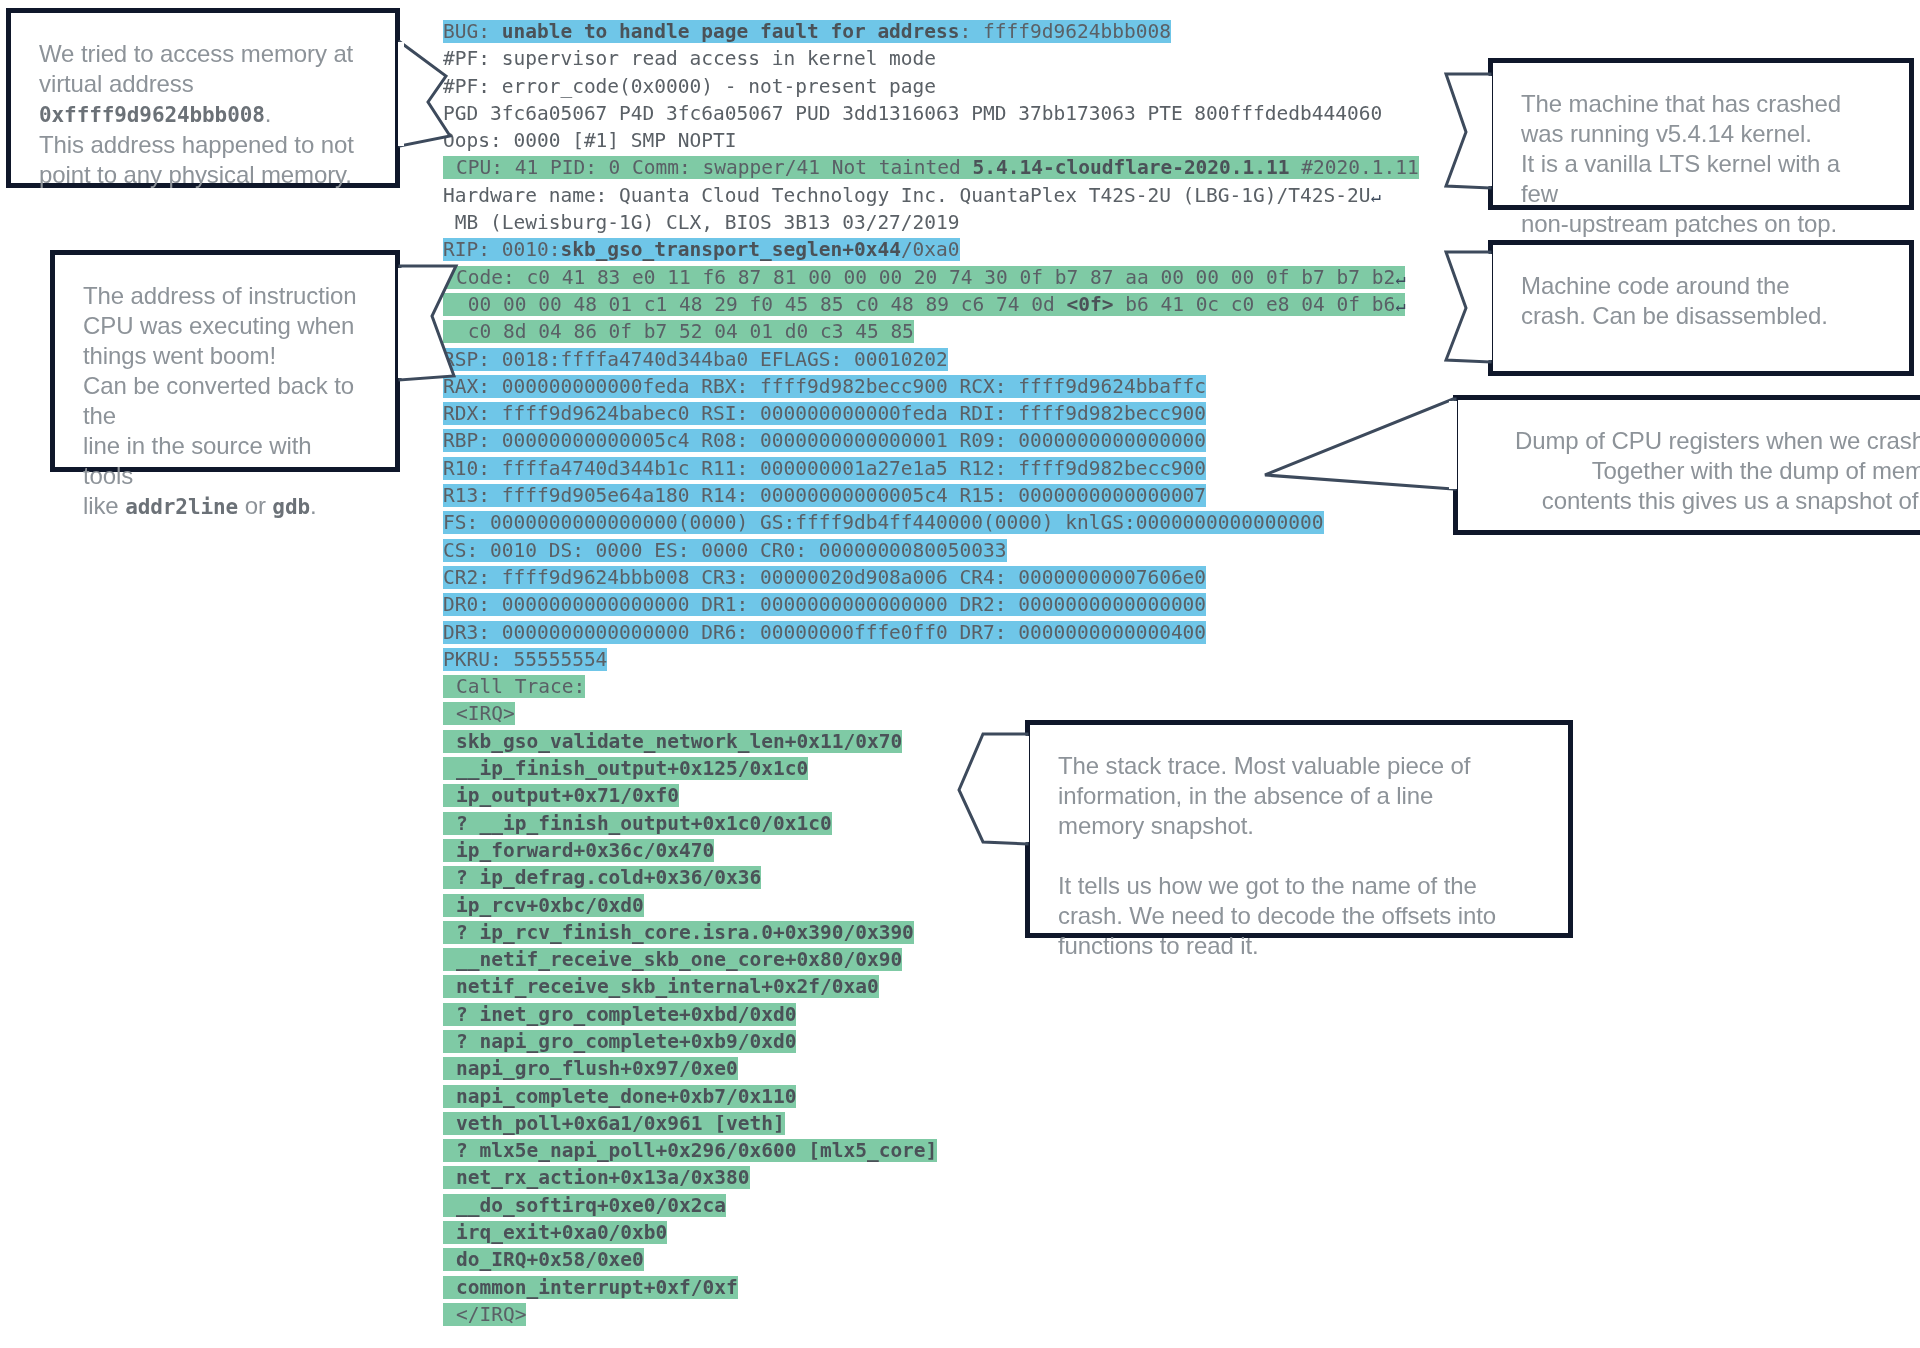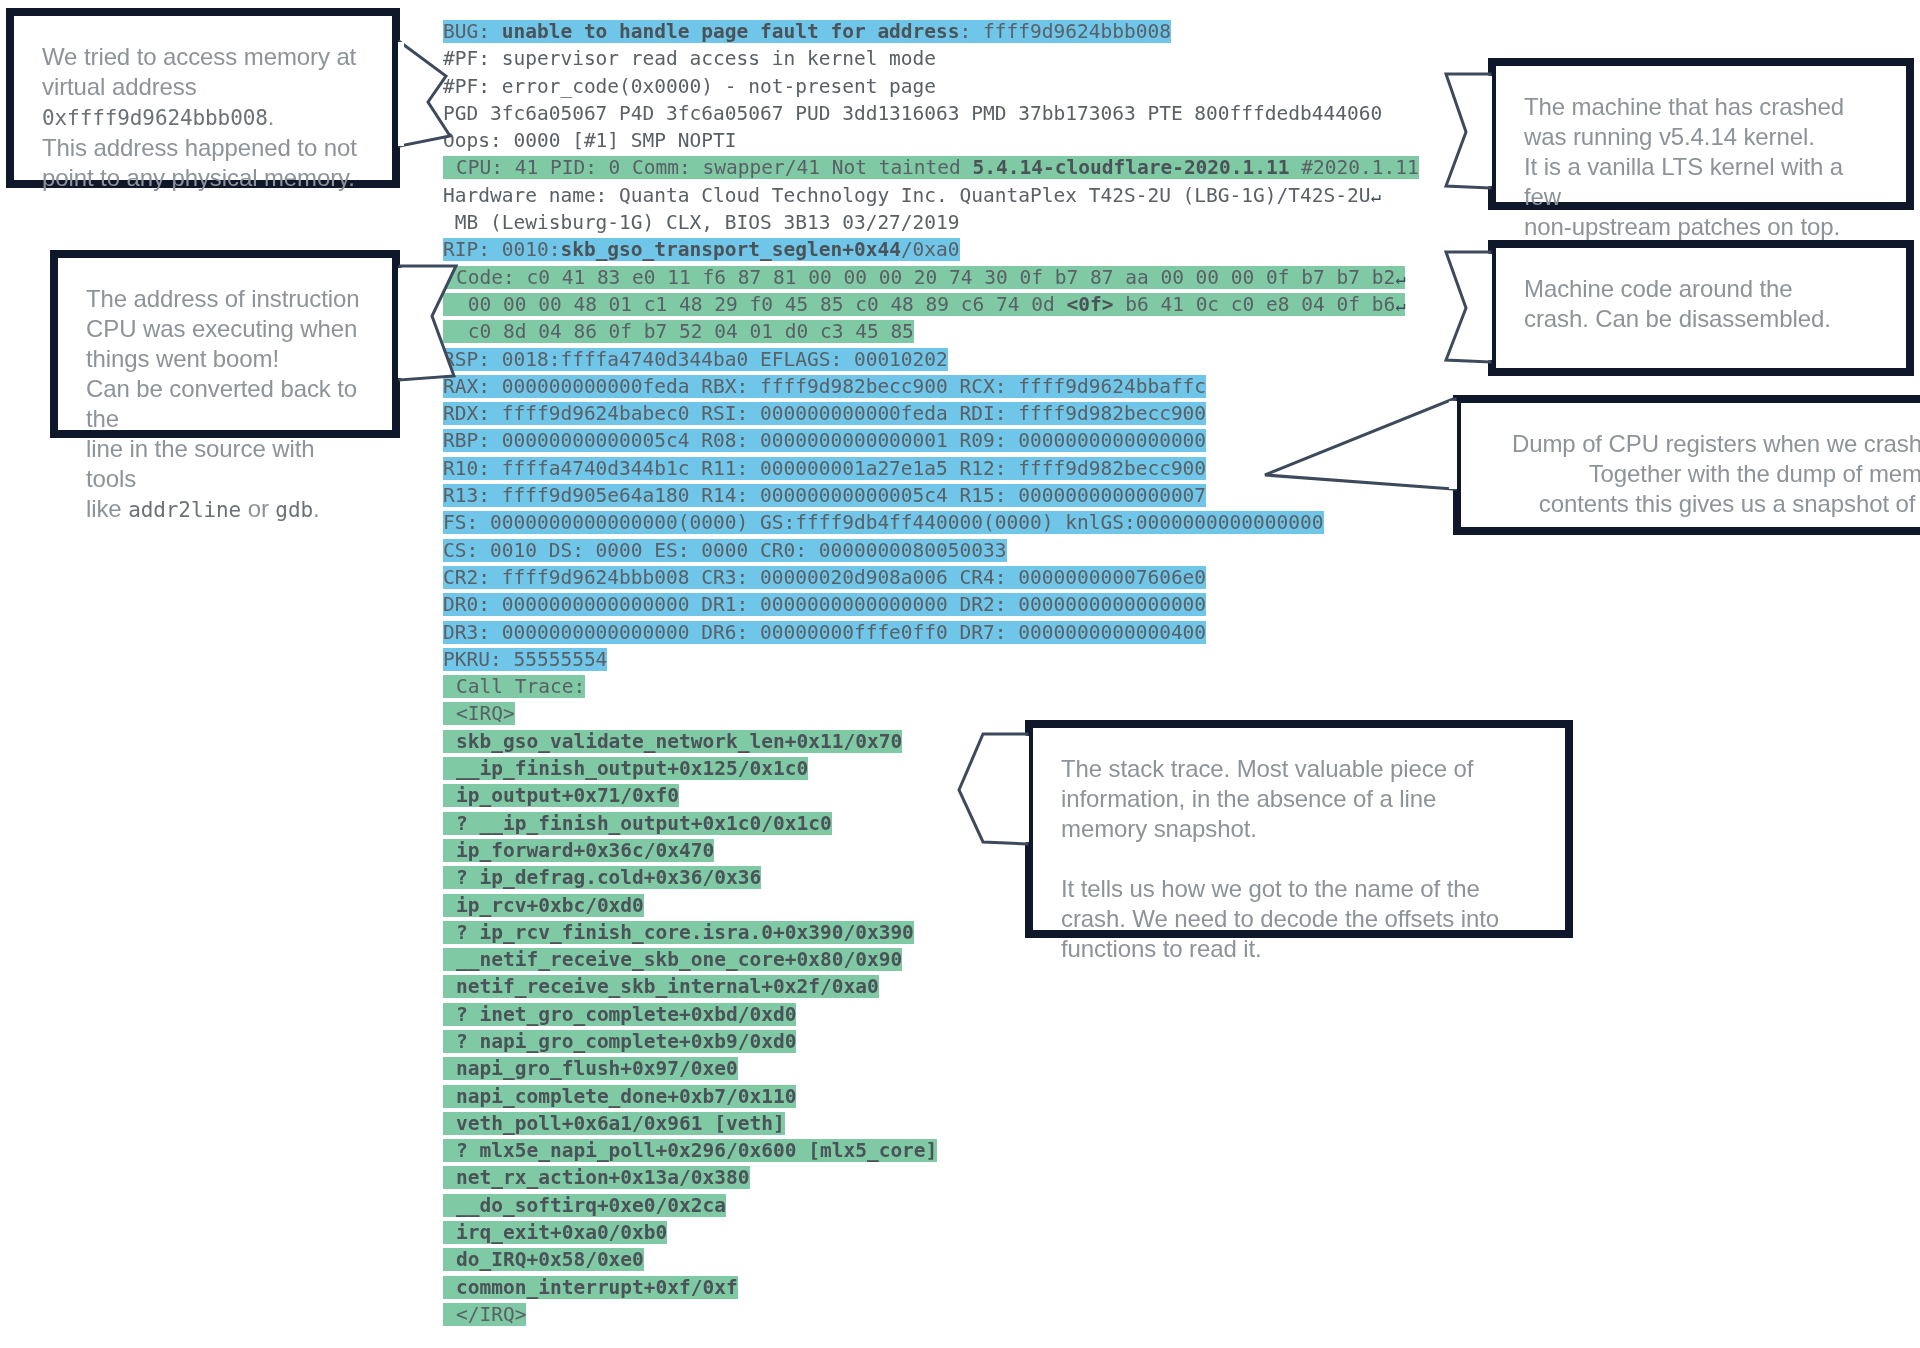--- a/index.html
+++ b/index.html
@@ -49,31 +49,31 @@
     font-size: 24px;
     line-height: 30px;
     letter-spacing: -0.1px;
   }
   .callout .body {
     position: relative;
     z-index: 2;
     box-sizing: border-box;
     width: 100%;
     height: 100%;
-    border: 8px solid #0f172a;
+    border: 5px solid #0f172a;
     background: #ffffff;
     padding: 26px 28px 18px 28px;
   }
   .callout p {
     margin: 0;
   }
   .callout .mono {
     font-family: "DejaVu Sans Mono", "Liberation Mono", monospace;
     font-size: 21px;
-    font-weight: normal;
+    font-weight: bold;
     color: #6b7177;
   }
   .tail {
     position: absolute;
     z-index: 3;
     pointer-events: none;
   }
 </style>
 </head>
 <body>
@@ -87,21 +87,21 @@
   </svg>
   <div class="body">
     <p>We tried to access memory at</p>
     <p>virtual address</p>
     <p><span class="mono">0xffff9d9624bbb008</span><span>.</span></p>
     <p>This address happened to not</p>
     <p>point to any physical memory.</p>
   </div>
 </div>
 
-<div class="callout" style="left:6px; top:250px; width:394px; height:188px;padding-left:44px;">
+<div class="callout" style="left:6px; top:250px; width:394px; height:222px;padding-left:44px;">
   <svg class="tail" width="66" height="120" style="left:392px; top:14px;" viewBox="0 0 66 120">
     <path d="M2 2 L58 2 L34 52 L56 112 L2 116 Z" fill="#ffffff" stroke="#3d4a5c" stroke-width="3"></path>
     <rect x="0" y="4" width="6" height="110" fill="#ffffff"></rect>
   </svg>
   <div class="body">
     <p>The address of instruction</p>
     <p>CPU was executing when</p>
     <p>things went boom!</p>
     <p>Can be converted back to the</p>
     <p>line in the source with tools</p>

